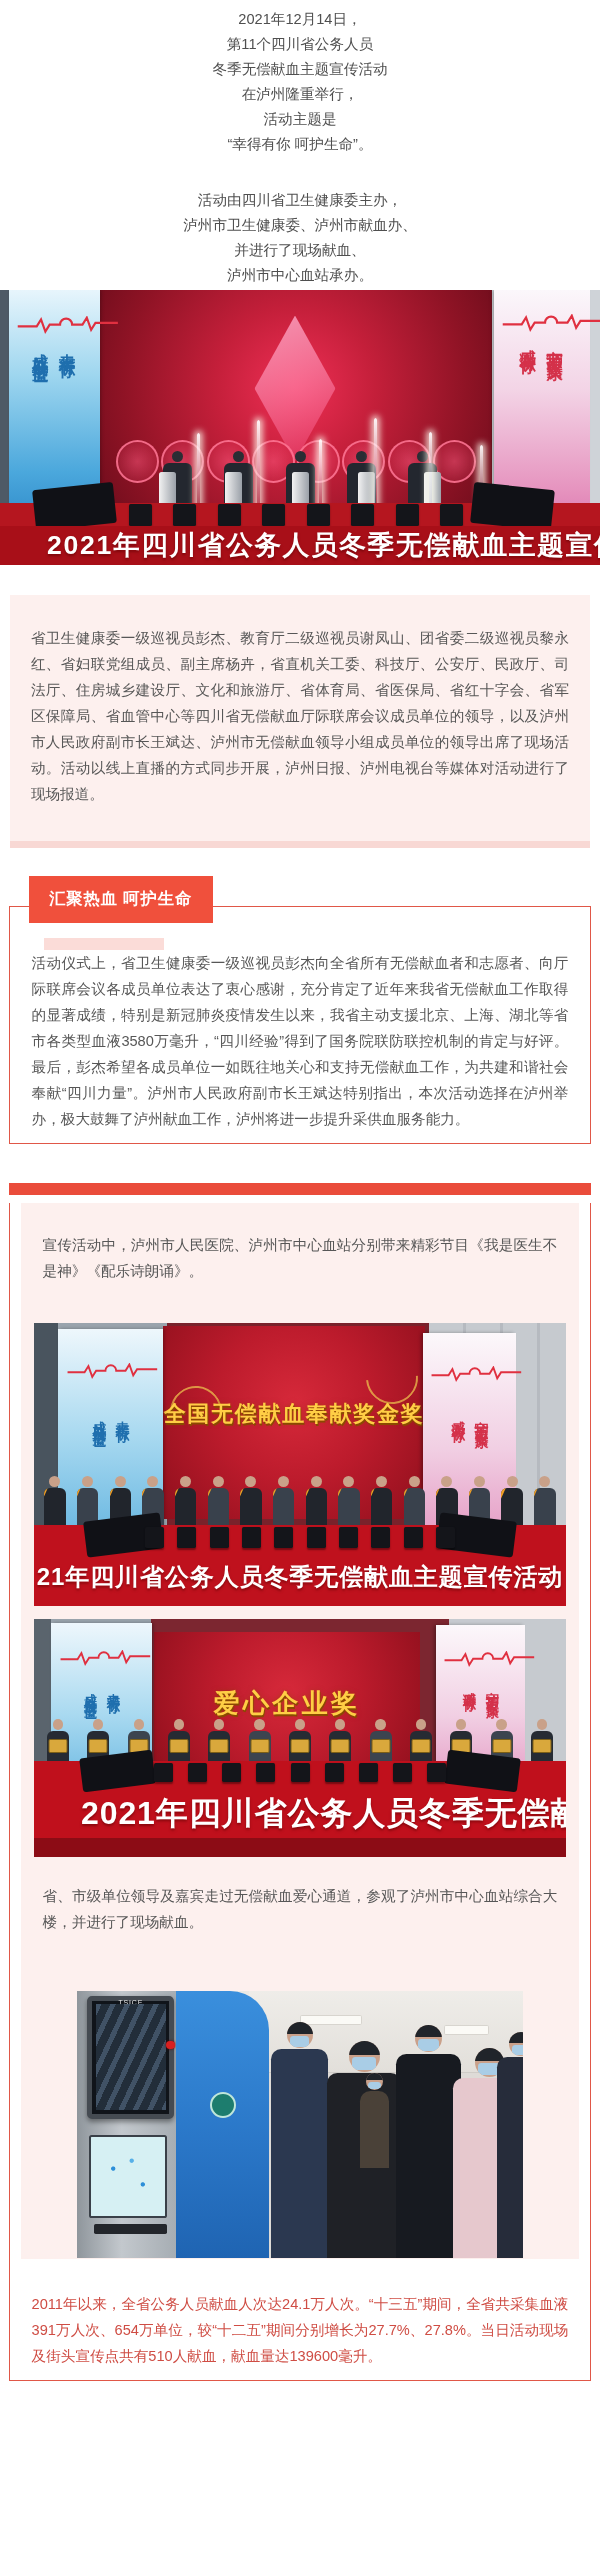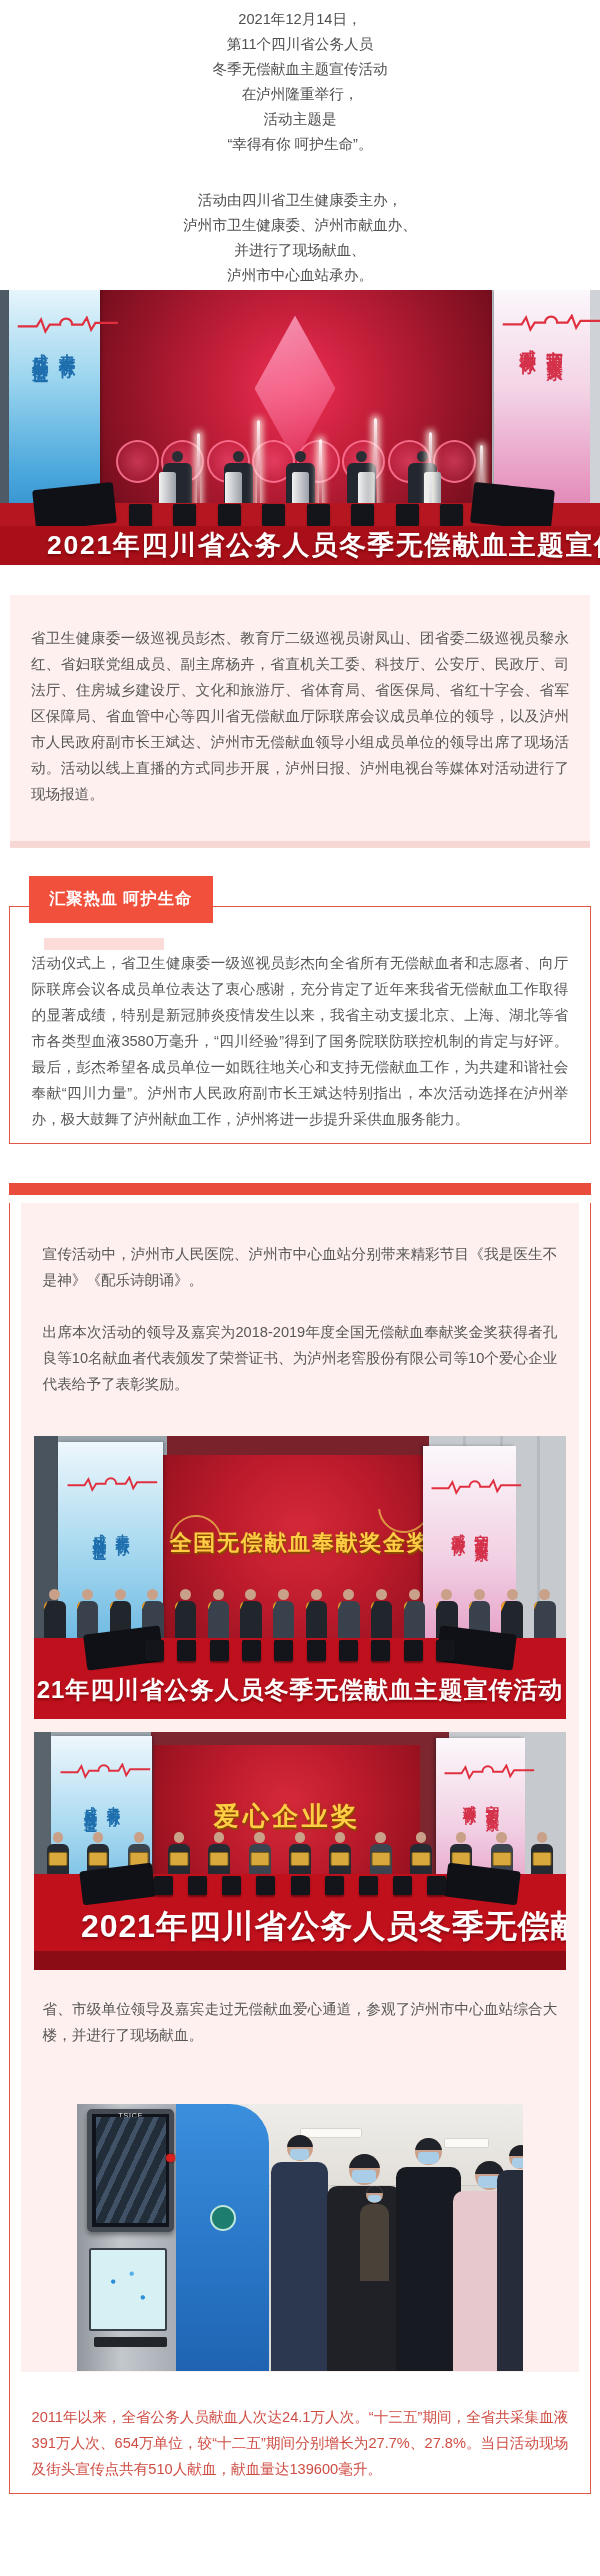--- a/index.html
+++ b/index.html
@@ -86,38 +86,38 @@
   .badge{position:absolute;left:19px;top:-31px;background:#f0503c;color:#fff;font-size:16.3px;
     font-weight:700;padding:12px 20.6px 13px;letter-spacing:0.9px;}
   .badge-shadow{position:absolute;left:34px;top:31px;width:120px;height:12px;background:#fbdcd8;}
 
   
   .box2{margin-top:39px;}
   .box2-bar{margin:0 8.6px;height:12px;background:#ea4c3b;}
   .box2-body{margin:0 8.6px;border:0.9px solid #e05748;border-top:none;padding-bottom:10.3px;}
   .pink-panel{margin:8.6px 11px 0;background:#fdf0ee;padding:27.4px 11px 1.7px;}
   .pink-panel > p{margin:26px 11px 0;font-size:14.6px;line-height:26px;color:#575757;text-align:justify;}
-  .pink-panel > p:first-child{margin-top:10px;}
+  .pink-panel > p:first-child{margin-top:1px;}
   .stats{margin:32px 22px 0;font-size:14.6px;line-height:26px;color:#cf4d44;text-align:justify;}
 
   
   .photo2{width:532px;height:283px;margin:39px auto 0;
     background:linear-gradient(90deg,#49545e 0 24px,#9aa4ad 24px 25%,#79222b 25% 75%,#c6cacf 75% 100%);}
   .p2-wall{position:absolute;right:0;top:0;width:137px;height:100%;
     background:repeating-linear-gradient(90deg,#c6cacf 0 34px,#b6bac0 34px 37px);}
   .banner-l2{position:absolute;left:24px;top:6.9px;width:105px;height:268px;
     background:linear-gradient(180deg,#eef7fc 0%,#a8d9f0 40%,#5cb0de 85%);box-shadow:1.7px 0 3.4px rgba(0,0,0,.3);}
   .banner-r2{position:absolute;right:50px;top:10.3px;width:93px;height:257px;
     background:linear-gradient(180deg,#fcf8fb 0%,#f1cfe3 45%,#e18cbb 90%);box-shadow:-1.7px 0 3.4px rgba(0,0,0,.3);}
   .banner-l2 .vcols{top:81px;left:0;right:0;}
   .banner-r2 .vcols{top:77px;left:0;right:0;}
   .banner-l2 .vtext{color:#1f6fae;font-size:13.7px;}
   .banner-r2 .vtext{color:#d4314a;font-size:13.7px;}
-  .p2-screen{position:absolute;left:129px;width:262px;top:19px;height:193px;
-    background:radial-gradient(circle at 50% 40%,#d6293a 0%,#bc1b2c 45%,#8e0f1c 100%);padding-left:12px;}
+  .p2-screen{position:absolute;left:129px;width:262px;top:3px;height:193px;
+    background:radial-gradient(circle at 50% 40%,#d6293a 0%,#bc1b2c 45%,#8e0f1c 100%);}
   .swirl{position:absolute;width:48px;height:48px;border:2.6px solid rgba(233,180,76,.8);border-radius:50%;
     border-bottom-color:transparent;border-left-color:transparent;}
   .sw-a{left:6.9px;top:60px;transform:rotate(-40deg);}
   .sw-b{right:6.9px;top:26px;transform:rotate(130deg);}
   .p2-title{top:73px;font-size:22px;letter-spacing:1.7px;}
   .p2-crowd{left:10.3px;right:10.3px;bottom:69px;}
   .p2-crowd .figure .head{width:11px;height:11px;}
   .p2-crowd .figure .torso{width:21.4px;height:49px;background:#21252c;}
   .p2-crowd .figure:nth-child(even) .torso{background:#39414c;}
   .p2-stage{height:81px;background:#bf111d;}
@@ -299,21 +299,20 @@
     <div class="badge">汇聚热血 呵护生命</div>
     <div class="badge-shadow"></div>
     <p>活动仪式上，省卫生健康委一级巡视员彭杰向全省所有无偿献血者和志愿者、向厅际联席会议各成员单位表达了衷心感谢，充分肯定了近年来我省无偿献血工作取得的显著成绩，特别是新冠肺炎疫情发生以来，我省主动支援北京、上海、湖北等省市各类型血液3580万毫升，“四川经验”得到了国务院联防联控机制的肯定与好评。最后，彭杰希望各成员单位一如既往地关心和支持无偿献血工作，为共建和谐社会奉献“四川力量”。泸州市人民政府副市长王斌达特别指出，本次活动选择在泸州举办，极大鼓舞了泸州献血工作，泸州将进一步提升采供血服务能力。</p>
   </section>
 
   <section class="box2">
     <div class="box2-bar"></div>
     <div class="box2-body">
       <div class="pink-panel">
         <p>宣传活动中，泸州市人民医院、泸州市中心血站分别带来精彩节目《我是医生不是神》《配乐诗朗诵》。</p>
-        <p>出席本次活动的领导及嘉宾为2018-2019年度全国无偿献血奉献奖金奖获得者孔良等10名献血者代表颁发了荣誉证书、为泸州老窖股份有限公司等10个爱心企业代表给予了表彰奖励。</p>
 
         <figure class="photo photo2">
           <div class="p2-wall"></div>
           <div class="p2-screen">
             <span class="swirl sw-a"></span>
             <span class="swirl sw-b"></span>
             <div class="screen-title p2-title">全国无偿献血奉献奖金奖</div>
           </div>
           <div class="banner-l2">
             <svg class="ekg" style="top:34px" viewBox="0 0 120 22" height="17">

